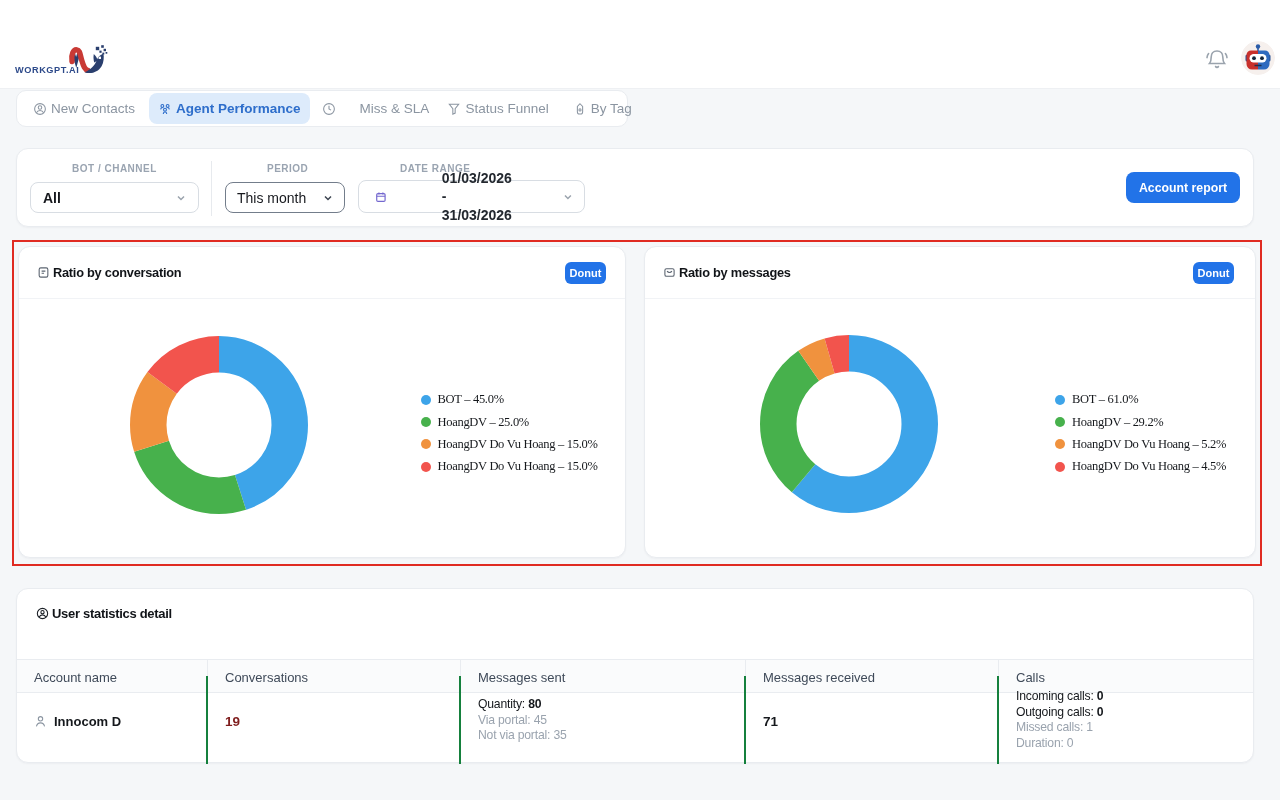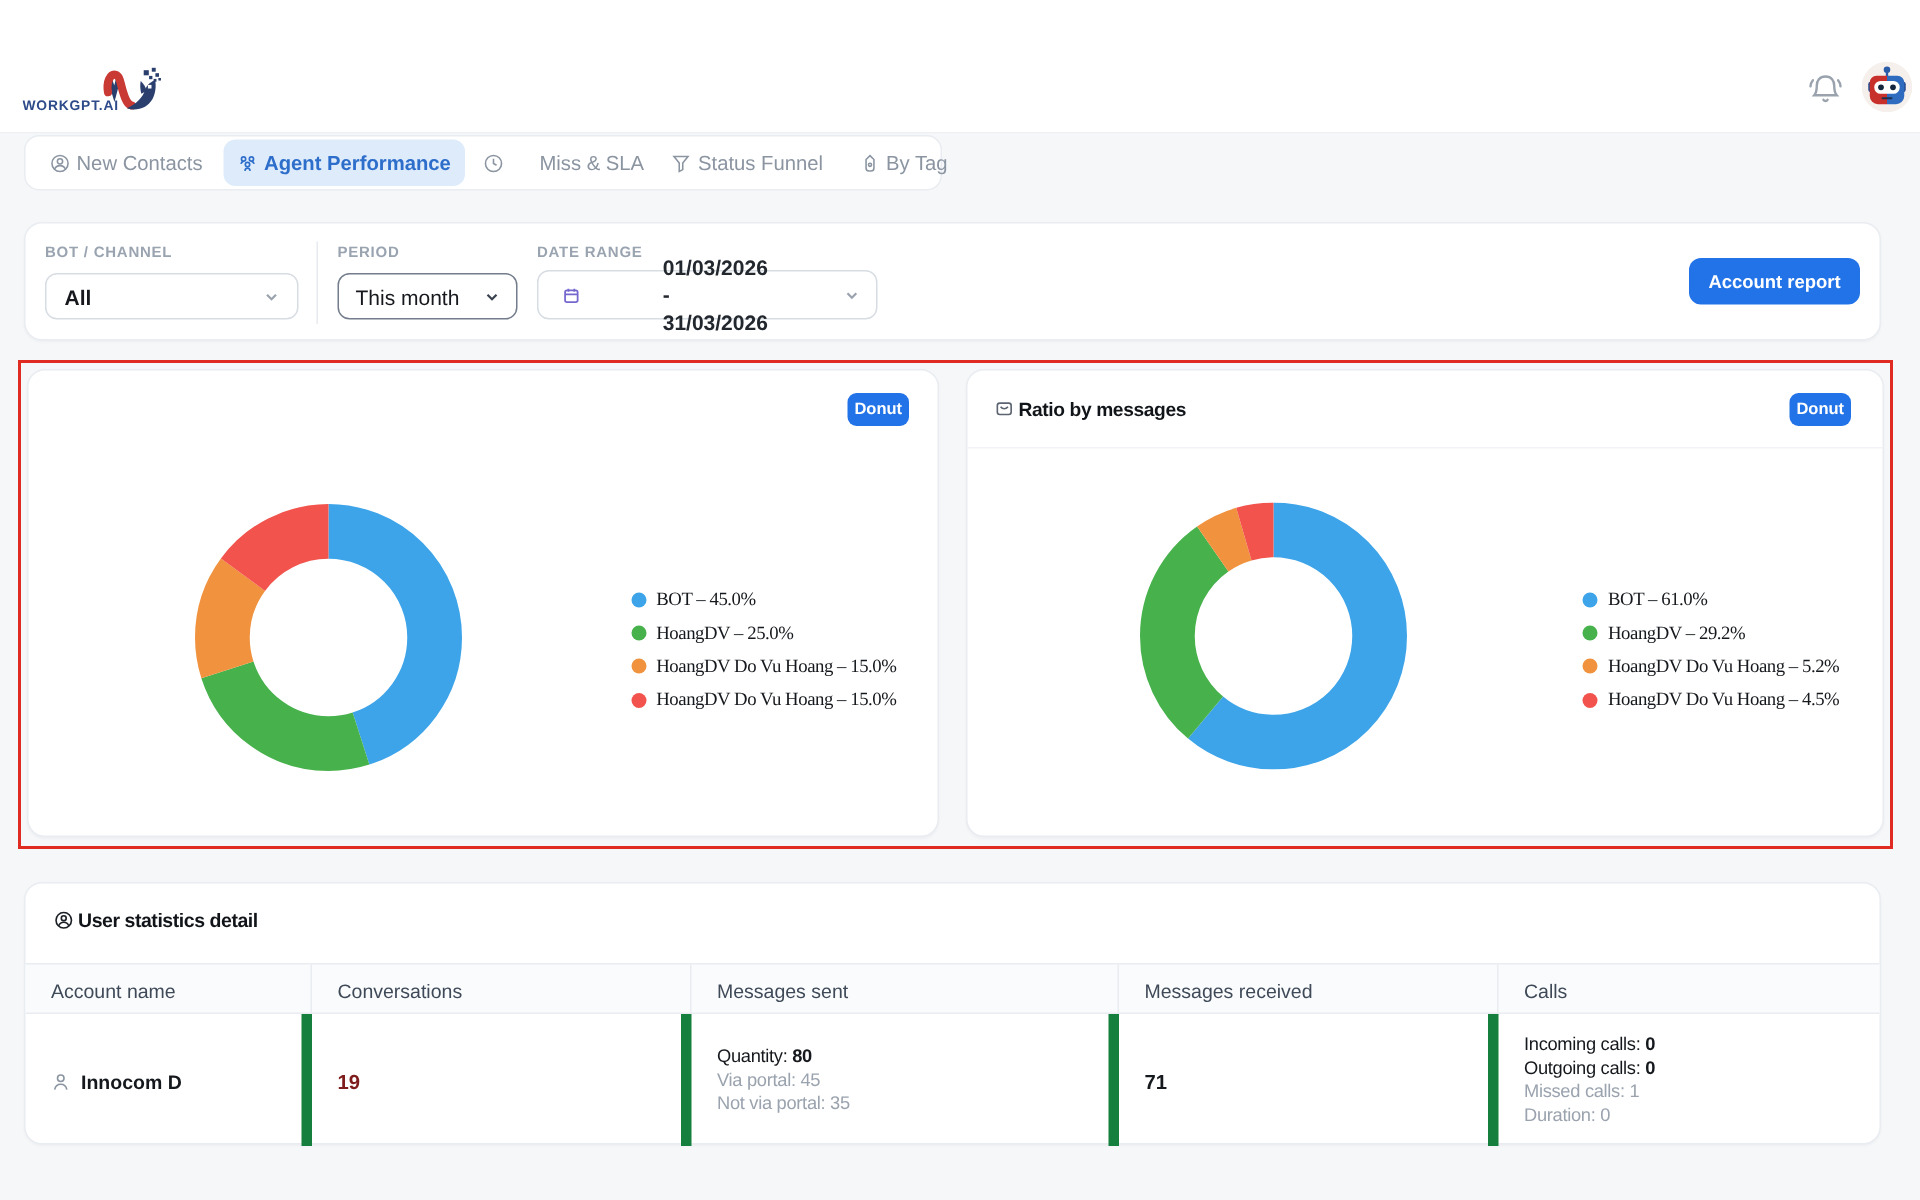--- a/index.html
+++ b/index.html
@@ -16,43 +16,43 @@
 
 
 #tabs { left:16px; top:90px; width:612px; height:37px; background:#fff; border:1px solid #e9ecf0; border-radius:10px; display:flex; align-items:center; padding:0 7px; }
 .tab { display:flex; align-items:center; gap:4px; height:31px; padding:0 9px; border-radius:8px; color:#8b95a1; font-size:13.5px; font-weight:500; white-space:nowrap; }
 .tab svg { flex:0 0 auto; width:14px; height:14px; }
 .tab.active { background:#ddebfb; color:#2e6ecb; font-weight:600; }
 
 
 .card { background:#fff; border:1px solid #e9ecf0; border-radius:12px; box-shadow:0 1px 2px rgba(16,24,40,.04); }
 #filter { left:16px; top:148px; width:1238px; height:79px; }
-.flabel { font-size:10px; font-weight:700; letter-spacing:.5px; color:#9aa4b1; }
+.flabel { font-size:10px; font-weight:700; letter-spacing:.5px; color:#9aa4b1;margin-left:42px; }
 .fbox { border:1px solid #d8dde3; border-radius:8px; background:#fff; display:flex; align-items:center; font-size:14px; font-weight:600; color:#16181d; }
 .chev { width:10px; height:10px; }
 #genbtn { left:1126px; top:172px; width:114px; height:31px; background:#2273e8; border-radius:8px; color:#fff; font-size:12.3px; font-weight:700; display:flex; align-items:center; justify-content:center; }
 
 
 #redbox { left:12px; top:240px; width:1250px; height:326px; border:2px solid #e02b22; }
 .chartcard { position:absolute; }
 .chead { position:absolute; left:0; top:0; right:0; height:52px; display:flex; align-items:center; padding:0 18px; border-bottom:1px solid #f1f3f6; }
 .chead .title { font-size:12.8px; font-weight:700; letter-spacing:-0.25px; color:#111418; margin-left:3px; }
 .donutbtn { position:absolute; right:19px; top:15px; width:41px; height:22px; background:#2273e8; border-radius:6px; color:#fff; font-size:11px; font-weight:700; display:flex; align-items:center; justify-content:center; }
 .legend { position:absolute;font-family:Liberation Serif, serif; }
 .litem { display:flex; align-items:center; height:22.4px; font-size:12.5px; letter-spacing:-0.3px; color:#15181c; white-space:nowrap; }
 .ldot { width:10px; height:10px; border-radius:50%; margin-right:7px; flex:0 0 auto; letter-spacing:0; }
 .c-blue { background:#3da4e9; } .c-green { background:#47b14c; } .c-orange { background:#f0923e; } .c-red { background:#f2544d; }
 
 
 #tablecard { left:16px; top:588px; width:1238px; height:175px; }
 #tabletitle { position:absolute; left:19px; top:17px; display:flex; align-items:center; }
 #tabletitle span { font-size:13px; font-weight:700; letter-spacing:-0.3px; color:#111418; margin-left:3px; }
-.thead { position:absolute; left:0px; top:53px; width:1236px; height:34px; background:#fafbfc; border-top:1px solid #e9ecf0; border-bottom:1px solid #e9ecf0;text-align:center; }
+.thead { position:absolute; left:0px; top:70px; width:1236px; height:34px; background:#fafbfc; border-top:1px solid #e9ecf0; border-bottom:1px solid #e9ecf0;text-align:center; }
 .th { position:absolute; top:0; height:34px; display:flex; align-items:center; padding-left:17px; font-size:13px; color:#3f4a59; border-right:1px solid #e9ecf0; }
-.tc { position:absolute; top:87px; height:88px; border-right:7px solid #15803d; }
+.tc { position:absolute; top:87px; height:88px; border-right:2px solid #15803d; }
 .gray { color:#9aa3ae; }
 </style>
 </head>
 <body>
 <div id="stage">
 
   <div id="header" class="abs"></div>
   <div id="logo" class="abs">
     <svg width="110" height="40" viewBox="0 0 110 40">
       <text x="0" y="33" textLength="65" font-family="Liberation Sans, sans-serif" font-size="9.2" font-weight="bold" letter-spacing="1.2" fill="#2d4a8a">WORKGPT.AI</text>
@@ -160,20 +160,27 @@
     <span style="margin-left:11px; line-height:18.5px; font-size:14px; color:#23282f;">01/03/2026 -<br>31/03/2026</span>
     <svg class="chev" style="margin-left:auto;" viewBox="0 0 10 10" fill="none" stroke="#9aa3ad" stroke-width="1.5">
         <path d="M2 3.5 L5 6.5 L8 3.5"></path>
       </svg>
   </div>
   <div id="genbtn" class="abs">Account report</div>
 
   <div id="redbox" class="abs"></div>
 
   <div class="abs card chartcard" style="left:18px; top:246px; width:608px; height:312px;">
+    <div class="chead">
+      <svg width="13" height="13" viewBox="0 0 24 24" fill="none" stroke="#5b6470" stroke-width="2">
+          <rect x="4" y="3.5" width="16" height="17" rx="3"></rect>
+          <path d="M8.5 9.5 L15.5 9.5 M8.5 13.5 L13 13.5"></path>
+        </svg>
+      <span class="title">Ratio by conversation</span>
+    </div>
     <div class="donutbtn">Donut</div>
     <svg class="abs" style="left:111px; top:89px;" width="178" height="178" viewBox="0 0 178 178">
       <g transform="rotate(-90 89 89)">
         <circle cx="89" cy="89" r="70.75" fill="none" stroke="#3da4e9" stroke-width="36.5" stroke-dasharray="200.04 244.5" stroke-dashoffset="0"></circle>
         <circle cx="89" cy="89" r="70.75" fill="none" stroke="#47b14c" stroke-width="36.5" stroke-dasharray="111.13 333.41" stroke-dashoffset="-200.04"></circle>
         <circle cx="89" cy="89" r="70.75" fill="none" stroke="#f0923e" stroke-width="36.5" stroke-dasharray="66.68 377.86" stroke-dashoffset="-311.17"></circle>
         <circle cx="89" cy="89" r="70.75" fill="none" stroke="#f2544d" stroke-width="36.5" stroke-dasharray="66.68 377.86" stroke-dashoffset="-377.85"></circle>
       </g>
     </svg>
     <div class="legend" style="left:401.5px; top:141.5px;">

